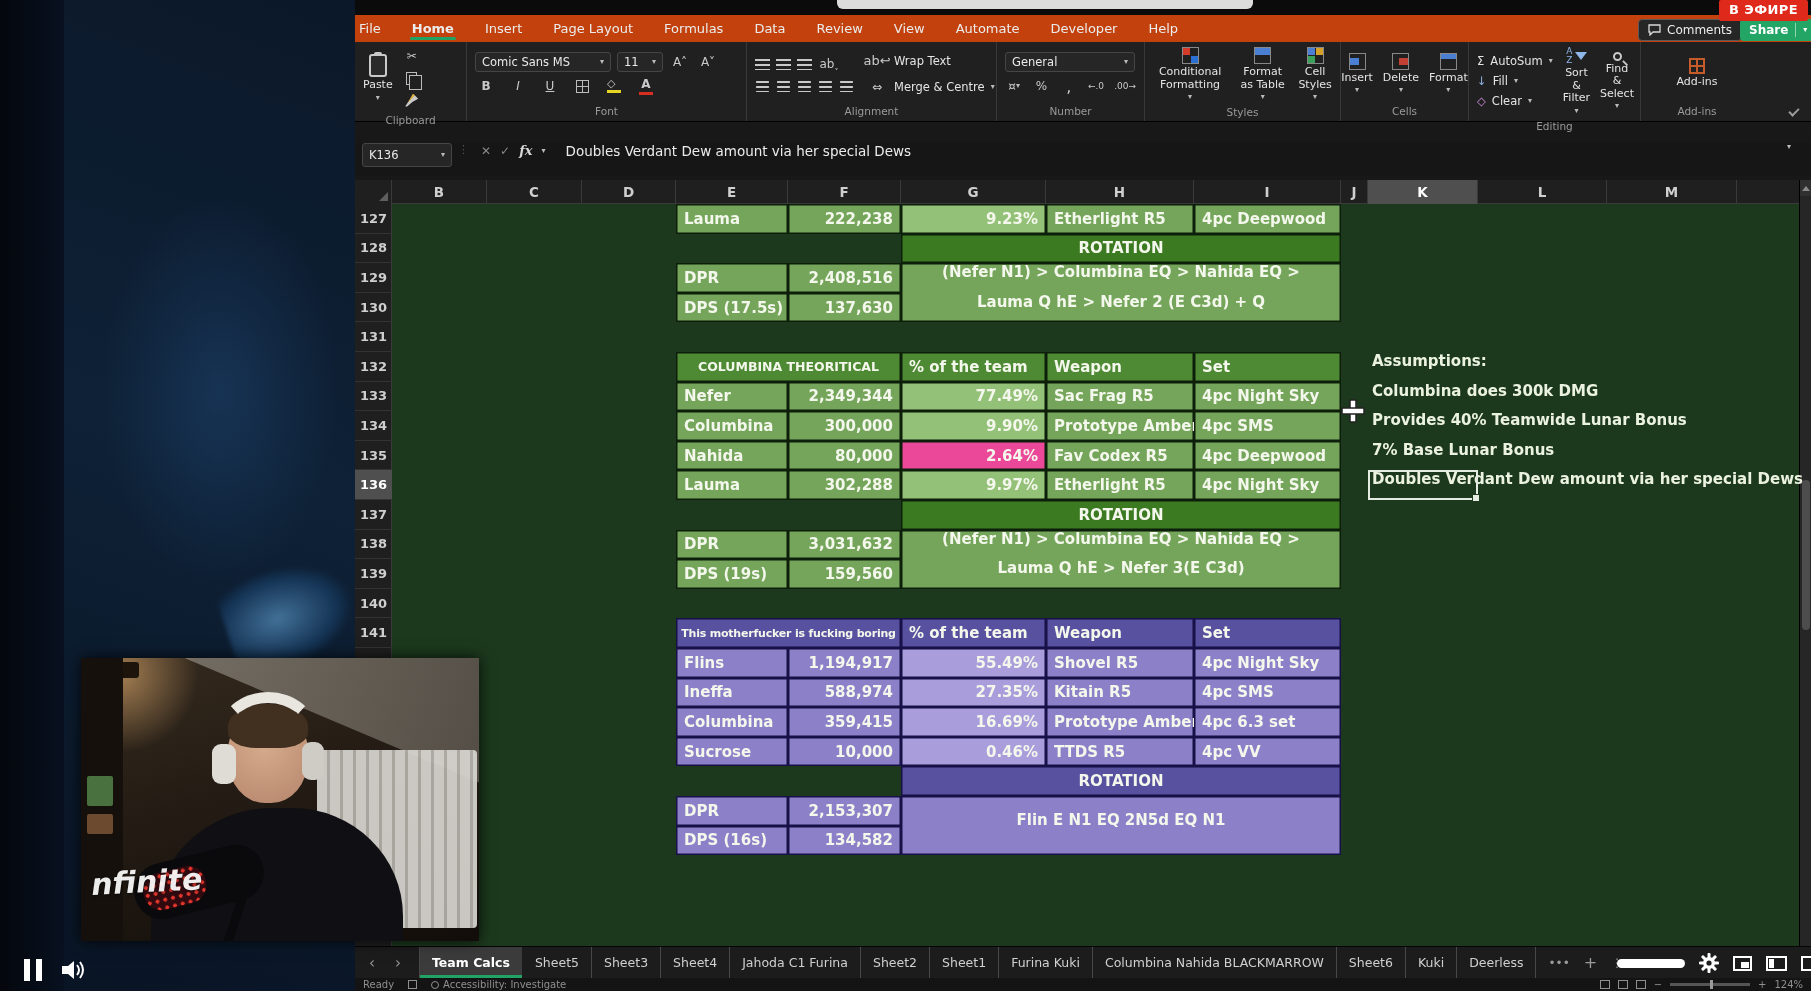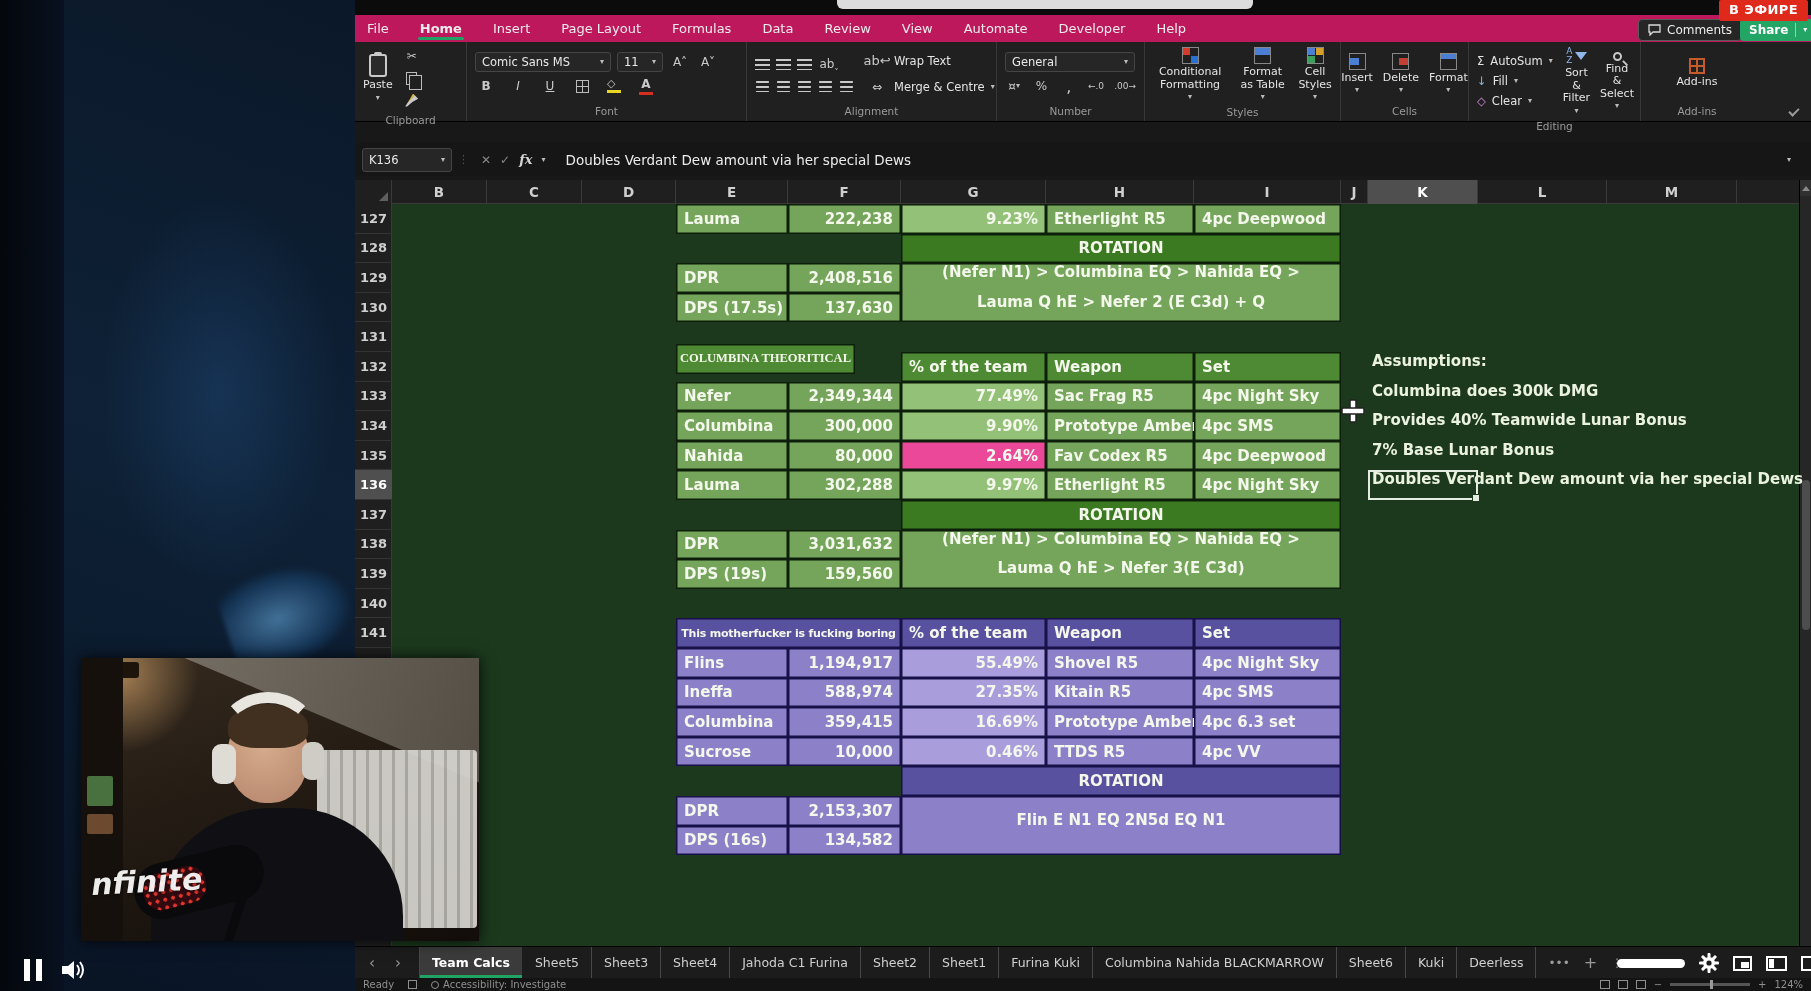--- a/index.html
+++ b/index.html
@@ -16,21 +16,21 @@
   #desktop .blackcol{position:absolute;left:0;top:0;width:64px;height:100%;background:linear-gradient(90deg,#04070c,#081120)}
   #desktop .glow1{position:absolute;left:90px;top:180px;width:260px;height:420px;background:radial-gradient(ellipse at center,rgba(45,100,165,.28),transparent 65%)}
   #desktop .swoosh{position:absolute;left:225px;top:565px;width:130px;height:100px;background:radial-gradient(ellipse at 40% 50%,rgba(110,180,235,.55),rgba(40,110,180,.25) 55%,transparent 70%);transform:rotate(-18deg);filter:blur(2px)}
 
   
   #excel{left:355px;top:0;width:1456px;height:991px;background:#181818}
   #titlebar{left:355px;top:0;width:1456px;height:15px;background:#0b0b0b}
   #searchpill{left:837px;top:0;width:416px;height:9px;background:#dcdcdc;border-radius:0 0 6px 6px}
 
   
-  #menubar{left:355px;top:15px;width:1456px;height:27px;background:#be185d;display:flex;align-items:center;gap:27px;padding-left:10px}
+  #menubar{left:355px;top:15px;width:1456px;height:27px;background:#c2410c;display:flex;align-items:center;gap:27px;padding-left:2px}
   .mtab{font:400 13px var(--f);color:#ececec;padding:4px 2px;position:relative;white-space:nowrap}
   .mtab.active{font-weight:700}
   .mtab.active::after{content:"";position:absolute;left:0;right:0;bottom:0;height:3px;background:var(--green);border-radius:2px}
 
   #comments{left:1638px;top:19px;height:22px;background:#262626;border:1px solid #5a5a5a;border-radius:4px;display:flex;align-items:center;gap:6px;padding:0 9px;color:#ececec;font:400 12px var(--f);z-index:20}
   #share{left:1740px;top:19px;height:22px;background:#23a566;border-radius:4px;display:flex;align-items:center;gap:7px;padding:0 9px;color:#fff;font:600 12px var(--f);z-index:20}
   #share .sep{width:1px;height:14px;background:rgba(255,255,255,.5)}
   #live{right:3px;top:0;background:var(--red);color:#fff;font:700 13px var(--f);letter-spacing:.4px;padding:2px 10px 4px;border-radius:2px;z-index:70}
 
   
@@ -58,21 +58,21 @@
   .ubar{display:block;width:14px;height:3px;margin-top:1px}
   .ic-grid{width:17px;height:17px;border:1px solid #888;position:relative}
   .ic-grid i{position:absolute;width:7px;height:7px}
   .ic-addins{width:16px;height:16px;border:2px solid #c55a2b;background:linear-gradient(#c55a2b,#c55a2b) center/100% 2px no-repeat,linear-gradient(90deg,#c55a2b,#c55a2b) center/2px 100% no-repeat}
   .ic-funnel{width:0;height:0;border-left:6px solid transparent;border-right:6px solid transparent;border-top:8px solid #8fb6e8}
   .ic-mag{width:9px;height:9px;border:2px solid #c9c9c9;border-radius:50%;position:relative}
   .ic-mag::after{content:"";position:absolute;width:6px;height:2px;background:#c9c9c9;transform:rotate(45deg);left:7px;top:8px}
   #ribcollapse{right:12px;top:108px;width:10px;height:6px;border-left:2px solid #9a9a9a;border-bottom:2px solid #9a9a9a;transform:rotate(-45deg);z-index:21}
 
   
-  #fbar{left:355px;top:143px;width:1456px;height:33px;background:#161616;display:flex;align-items:center;gap:6px;padding:0 20px 0 7px}
+  #fbar{left:355px;top:143px;width:1456px;height:33px;background:#161616;display:flex;align-items:flex-start;gap:6px;padding:0 20px 0 7px}
   #namebox{width:90px;height:24px}
   #fxicons{display:flex;align-items:center;gap:9px;padding:0 6px;color:#8a8a8a;font-size:12px}
   #fxicons .fx{font:italic 700 13px "DejaVu Serif",serif;color:#d6d6d6}
   #ftext{flex:1;font:400 13.5px var(--f);color:#ececec;padding-left:8px;white-space:nowrap;overflow:hidden}
 
   
   #colstrip{left:355px;top:180px;width:1444px;height:24px;background:#1f1f1f;border-bottom:1px solid #3a3a3a}
   #corner{left:355px;top:180px;width:37px;height:24px;background:#1f1f1f;border-right:1px solid #3a3a3a;z-index:3}
   #corner::after{content:"";position:absolute;right:3px;bottom:3px;width:0;height:0;border-left:9px solid transparent;border-bottom:9px solid #5f5f5f}
   .col-h{position:absolute;top:180px;height:24px;display:flex;align-items:center;justify-content:center;font:600 13.5px var(--f);color:#cfcfcf;border-right:1px solid #3a3a3a;z-index:2}
@@ -453,21 +453,21 @@
       <div class="cell al w600" style="left: 1194px; top: 204px; width: 147px; height: 29.6px; background: rgb(116, 165, 90); box-shadow: rgb(13, 31, 11) 0px 0px 0px 1.5px inset;">4pc Deepwood</div>
       <div class="cell ac" style="left: 901px; top: 233.6px; width: 440px; height: 29.6px; background: rgb(60, 122, 34); box-shadow: rgb(13, 31, 11) 0px 0px 0px 1.5px inset;">ROTATION</div>
       <div class="cell al" style="left: 676px; top: 263.2px; width: 112px; height: 29.6px; background: rgb(116, 165, 90); box-shadow: rgb(13, 31, 11) 0px 0px 0px 1.5px inset;">DPR</div>
       <div class="cell ar" style="left: 788px; top: 263.2px; width: 113px; height: 29.6px; background: rgb(116, 165, 90); box-shadow: rgb(13, 31, 11) 0px 0px 0px 1.5px inset;">2,408,516</div>
       <div class="cell al" style="left: 676px; top: 292.8px; width: 112px; height: 29.6px; background: rgb(116, 165, 90); box-shadow: rgb(13, 31, 11) 0px 0px 0px 1.5px inset;">DPS (17.5s)</div>
       <div class="cell ar" style="left: 788px; top: 292.8px; width: 113px; height: 29.6px; background: rgb(116, 165, 90); box-shadow: rgb(13, 31, 11) 0px 0px 0px 1.5px inset;">137,630</div>
       <div class="cell rot2" style="left: 901px; top: 263.2px; width: 440px; height: 59.2px; background: rgb(116, 165, 90); box-shadow: rgb(13, 31, 11) 0px 0px 0px 1.5px inset;">
         <div>(Nefer N1) &gt; Columbina EQ &gt; Nahida EQ &gt;</div>
         <div>Lauma Q hE &gt; Nefer 2 (E C3d) + Q</div>
       </div>
-      <div class="cell ac fs12" style="left: 676px; top: 344px; width: 179px; height: 29.6px; background: rgb(78, 138, 51); box-shadow: rgb(13, 31, 11) 0px 0px 0px 1.5px inset; font-family: Liberation Serif, serif;">COLUMBINA THEORITICAL</div>
+      <div class="cell ac fs12" style="left: 676px; top: 352px; width: 225px; height: 29.6px; background: rgb(78, 138, 51); box-shadow: rgb(13, 31, 11) 0px 0px 0px 1.5px inset;">COLUMBINA THEORITICAL</div>
       <div class="cell al" style="left: 901px; top: 352px; width: 145px; height: 29.6px; background: rgb(78, 138, 51); box-shadow: rgb(13, 31, 11) 0px 0px 0px 1.5px inset;">% of the team</div>
       <div class="cell al" style="left: 1046px; top: 352px; width: 148px; height: 29.6px; background: rgb(78, 138, 51); box-shadow: rgb(13, 31, 11) 0px 0px 0px 1.5px inset;">Weapon</div>
       <div class="cell al" style="left: 1194px; top: 352px; width: 147px; height: 29.6px; background: rgb(78, 138, 51); box-shadow: rgb(13, 31, 11) 0px 0px 0px 1.5px inset;">Set</div>
       <div class="cell al w600" style="left: 676px; top: 381.6px; width: 112px; height: 29.6px; background: rgb(116, 165, 90); box-shadow: rgb(13, 31, 11) 0px 0px 0px 1.5px inset;">Nefer</div>
       <div class="cell ar w600" style="left: 788px; top: 381.6px; width: 113px; height: 29.6px; background: rgb(116, 165, 90); box-shadow: rgb(13, 31, 11) 0px 0px 0px 1.5px inset;">2,349,344</div>
       <div class="cell ar w600" style="left: 901px; top: 381.6px; width: 145px; height: 29.6px; background: rgb(148, 193, 120); box-shadow: rgb(13, 31, 11) 0px 0px 0px 1.5px inset;">77.49%</div>
       <div class="cell al w600" style="left: 1046px; top: 381.6px; width: 148px; height: 29.6px; background: rgb(116, 165, 90); box-shadow: rgb(13, 31, 11) 0px 0px 0px 1.5px inset;">Sac Frag R5</div>
       <div class="cell al w600" style="left: 1194px; top: 381.6px; width: 147px; height: 29.6px; background: rgb(116, 165, 90); box-shadow: rgb(13, 31, 11) 0px 0px 0px 1.5px inset;">4pc Night Sky</div>
       <div class="cell al w600" style="left: 676px; top: 411.2px; width: 112px; height: 29.6px; background: rgb(116, 165, 90); box-shadow: rgb(13, 31, 11) 0px 0px 0px 1.5px inset;">Columbina</div>
       <div class="cell ar w600" style="left: 788px; top: 411.2px; width: 113px; height: 29.6px; background: rgb(116, 165, 90); box-shadow: rgb(13, 31, 11) 0px 0px 0px 1.5px inset;">300,000</div>

